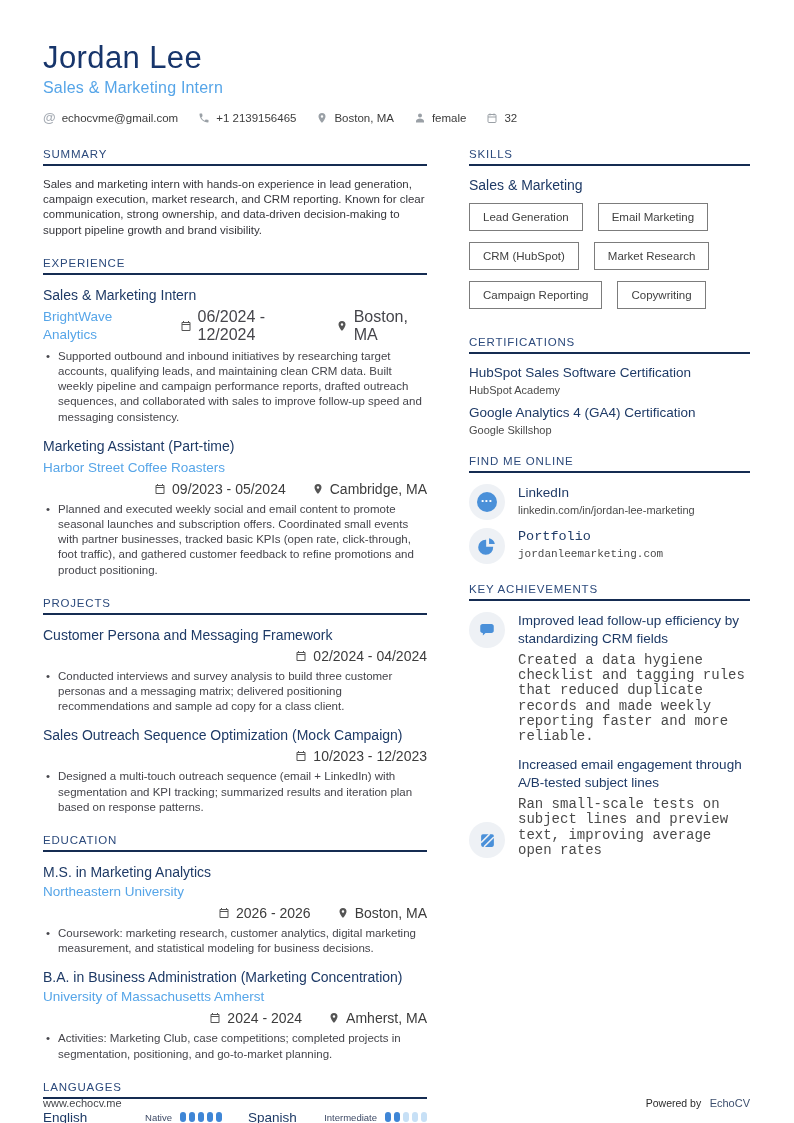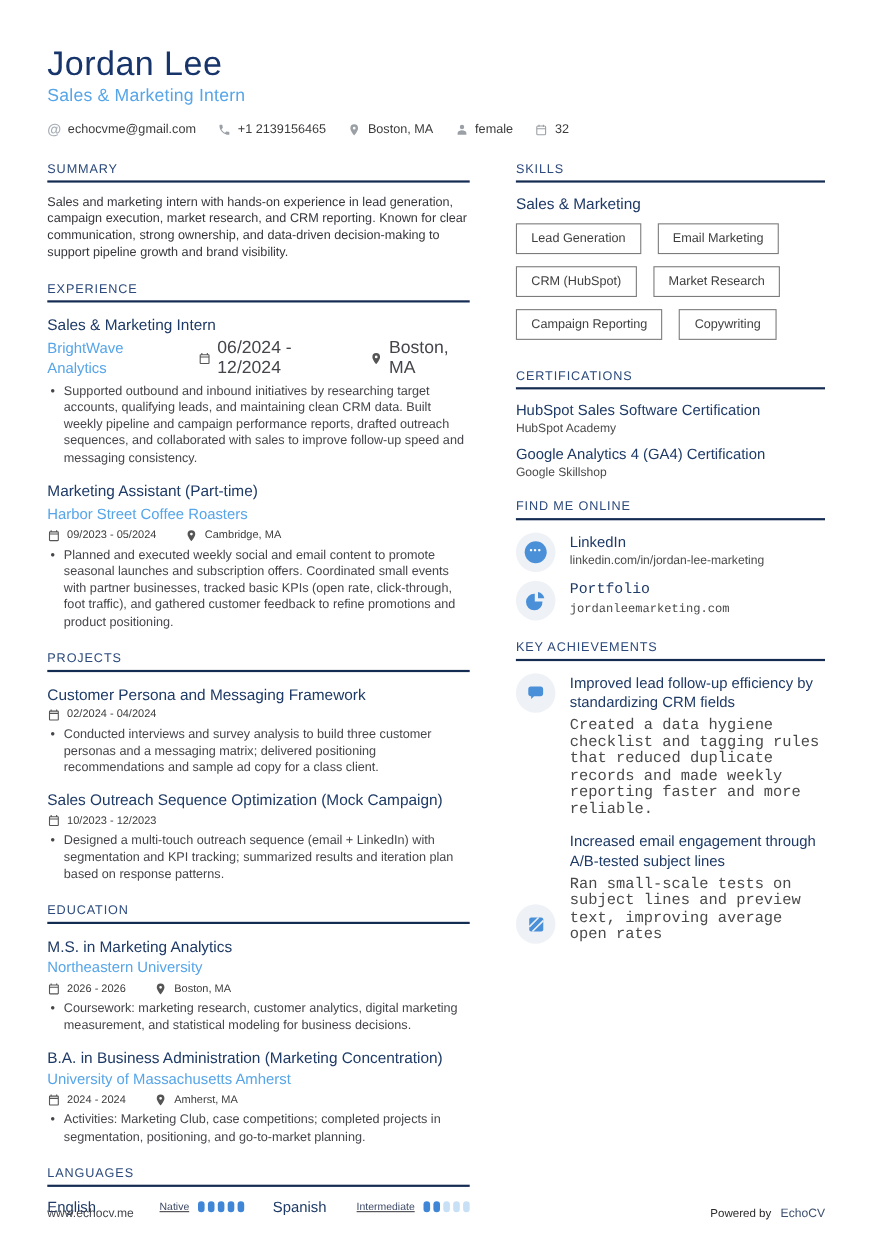--- a/index.html
+++ b/index.html
@@ -24,30 +24,30 @@
   
   .section { margin-bottom:19px; }
   .sec-heading { font-size:11.5px; font-weight:500; color:#2c4a7c; letter-spacing:.8px;
                  padding-bottom:4px; border-bottom:2.5px solid #152c52; margin-bottom:11px; }
   .summary-text { font-size:11.5px; line-height:15.2px; color:#36363c; }
 
   .entry { margin-bottom:12px; }
   .entry-title { font-size:14px; font-weight:500; color:#1e3a66; line-height:19px; margin-bottom:3px; }
   .entry-org { font-size:13.5px; color:#56a5e8; line-height:18px; }
   .entry-head-row { display:flex; align-items:center; gap:22px; margin-bottom:5px; }
-  .meta-row { display:flex; align-items:center; gap:26px; font-size:10px; color:#3c3c3c; margin:4px 0 5px 0; }
+  .meta-row { display:flex; align-items:center; gap:26px; font-size:14px; color:#3c3c3c; margin:4px 0 5px 0;justify-content:flex-end; }
   .meta-item { display:flex; align-items:center; gap:6px; }
   .bullet-row { display:flex; gap:8px; font-size:11.5px; line-height:15.2px; color:#45454b; padding-left:3px; }
   .bullet-dot { flex:0 0 auto; color:#45454b; }
 
   
   .lang-grid { display:flex; gap:26px; }
   .lang-item { flex:1; display:flex; align-items:center; justify-content:space-between; }
   .lang-name { font-size:13.5px; color:#1e3a66; }
-  .lang-right { display:flex; align-items:center; gap:8px;text-decoration:underline; }
+  .lang-right { display:flex; align-items:center; gap:8px; }
   .lang-level { font-size:9.5px; color:#3e4a66; font-weight:500; }
   .dots { display:flex; gap:3px; }
   .dot { width:6px; height:10px; border-radius:3px; background:#c7e0f6; }
   .dot.filled { background:#3f86d6; }
 
   
   .skill-group { font-size:14px; font-weight:500; color:#1e3a66; margin-bottom:10px; }
   .tags { display:flex; flex-wrap:wrap;align-items:center; }
   .tag { border:1px solid #7c7c7c; padding:7px 13px; font-size:11.5px; color:#3f3f3f;
          margin:0 15px 11px 0; white-space:nowrap; }

